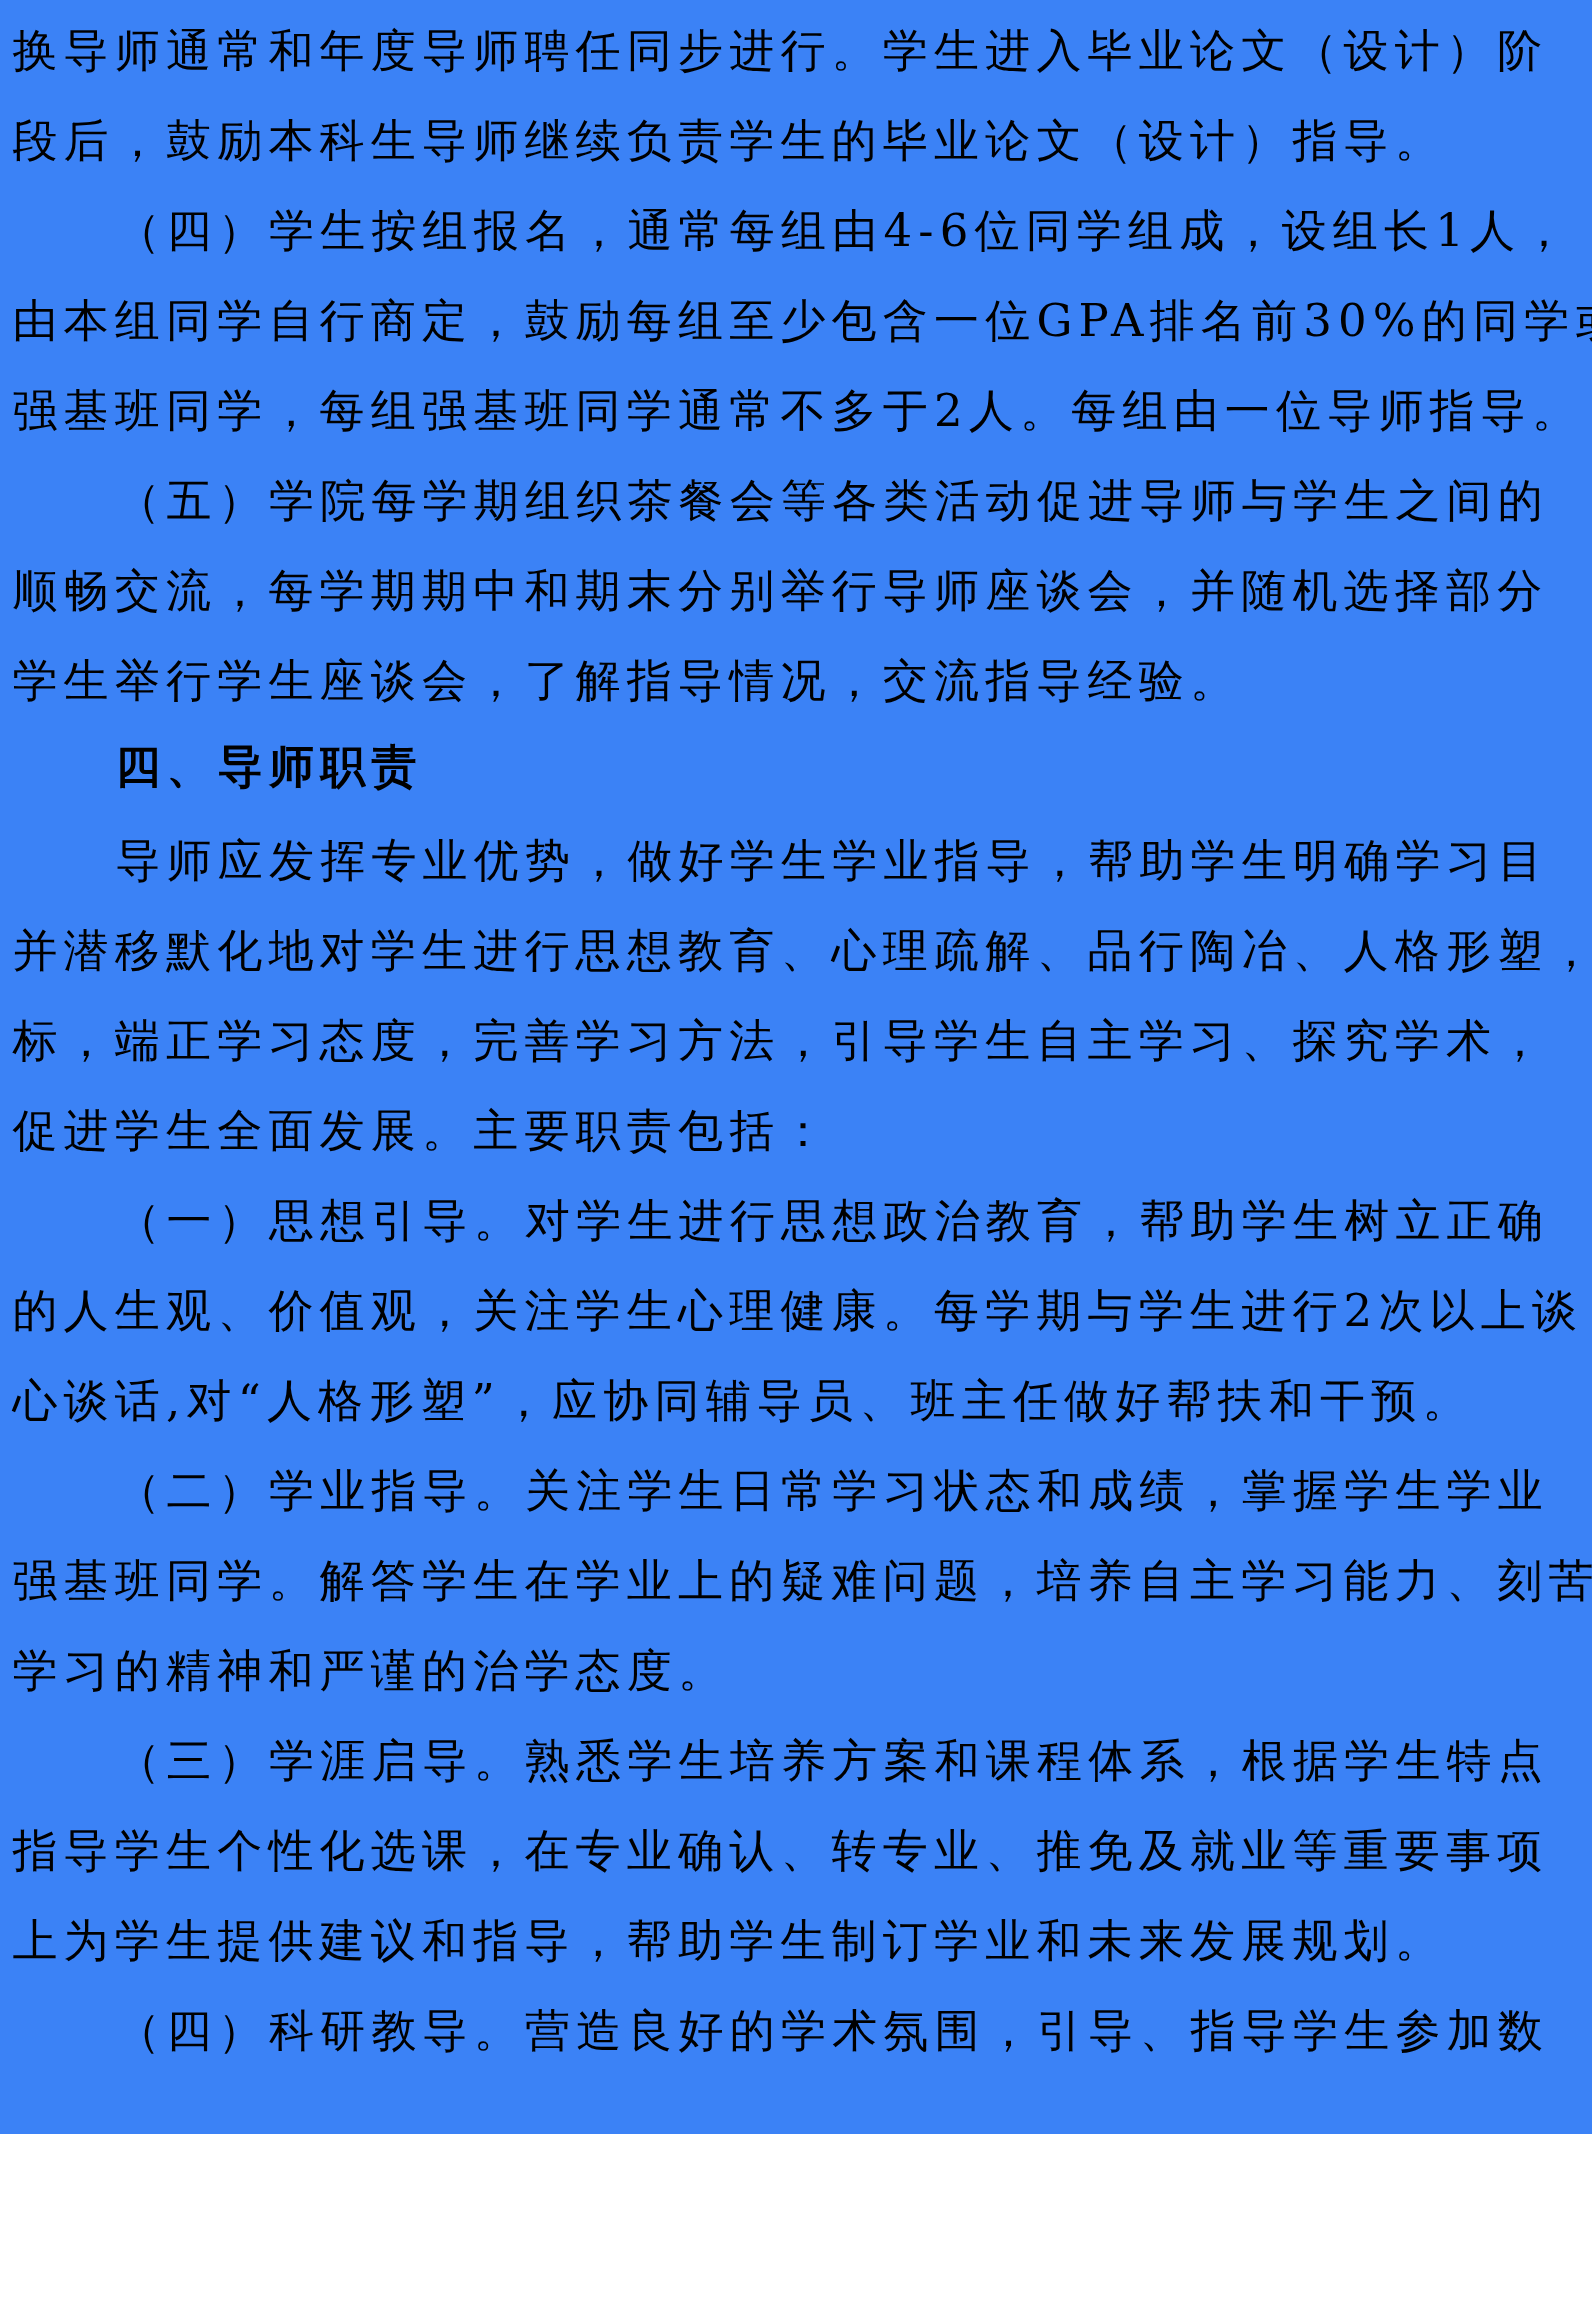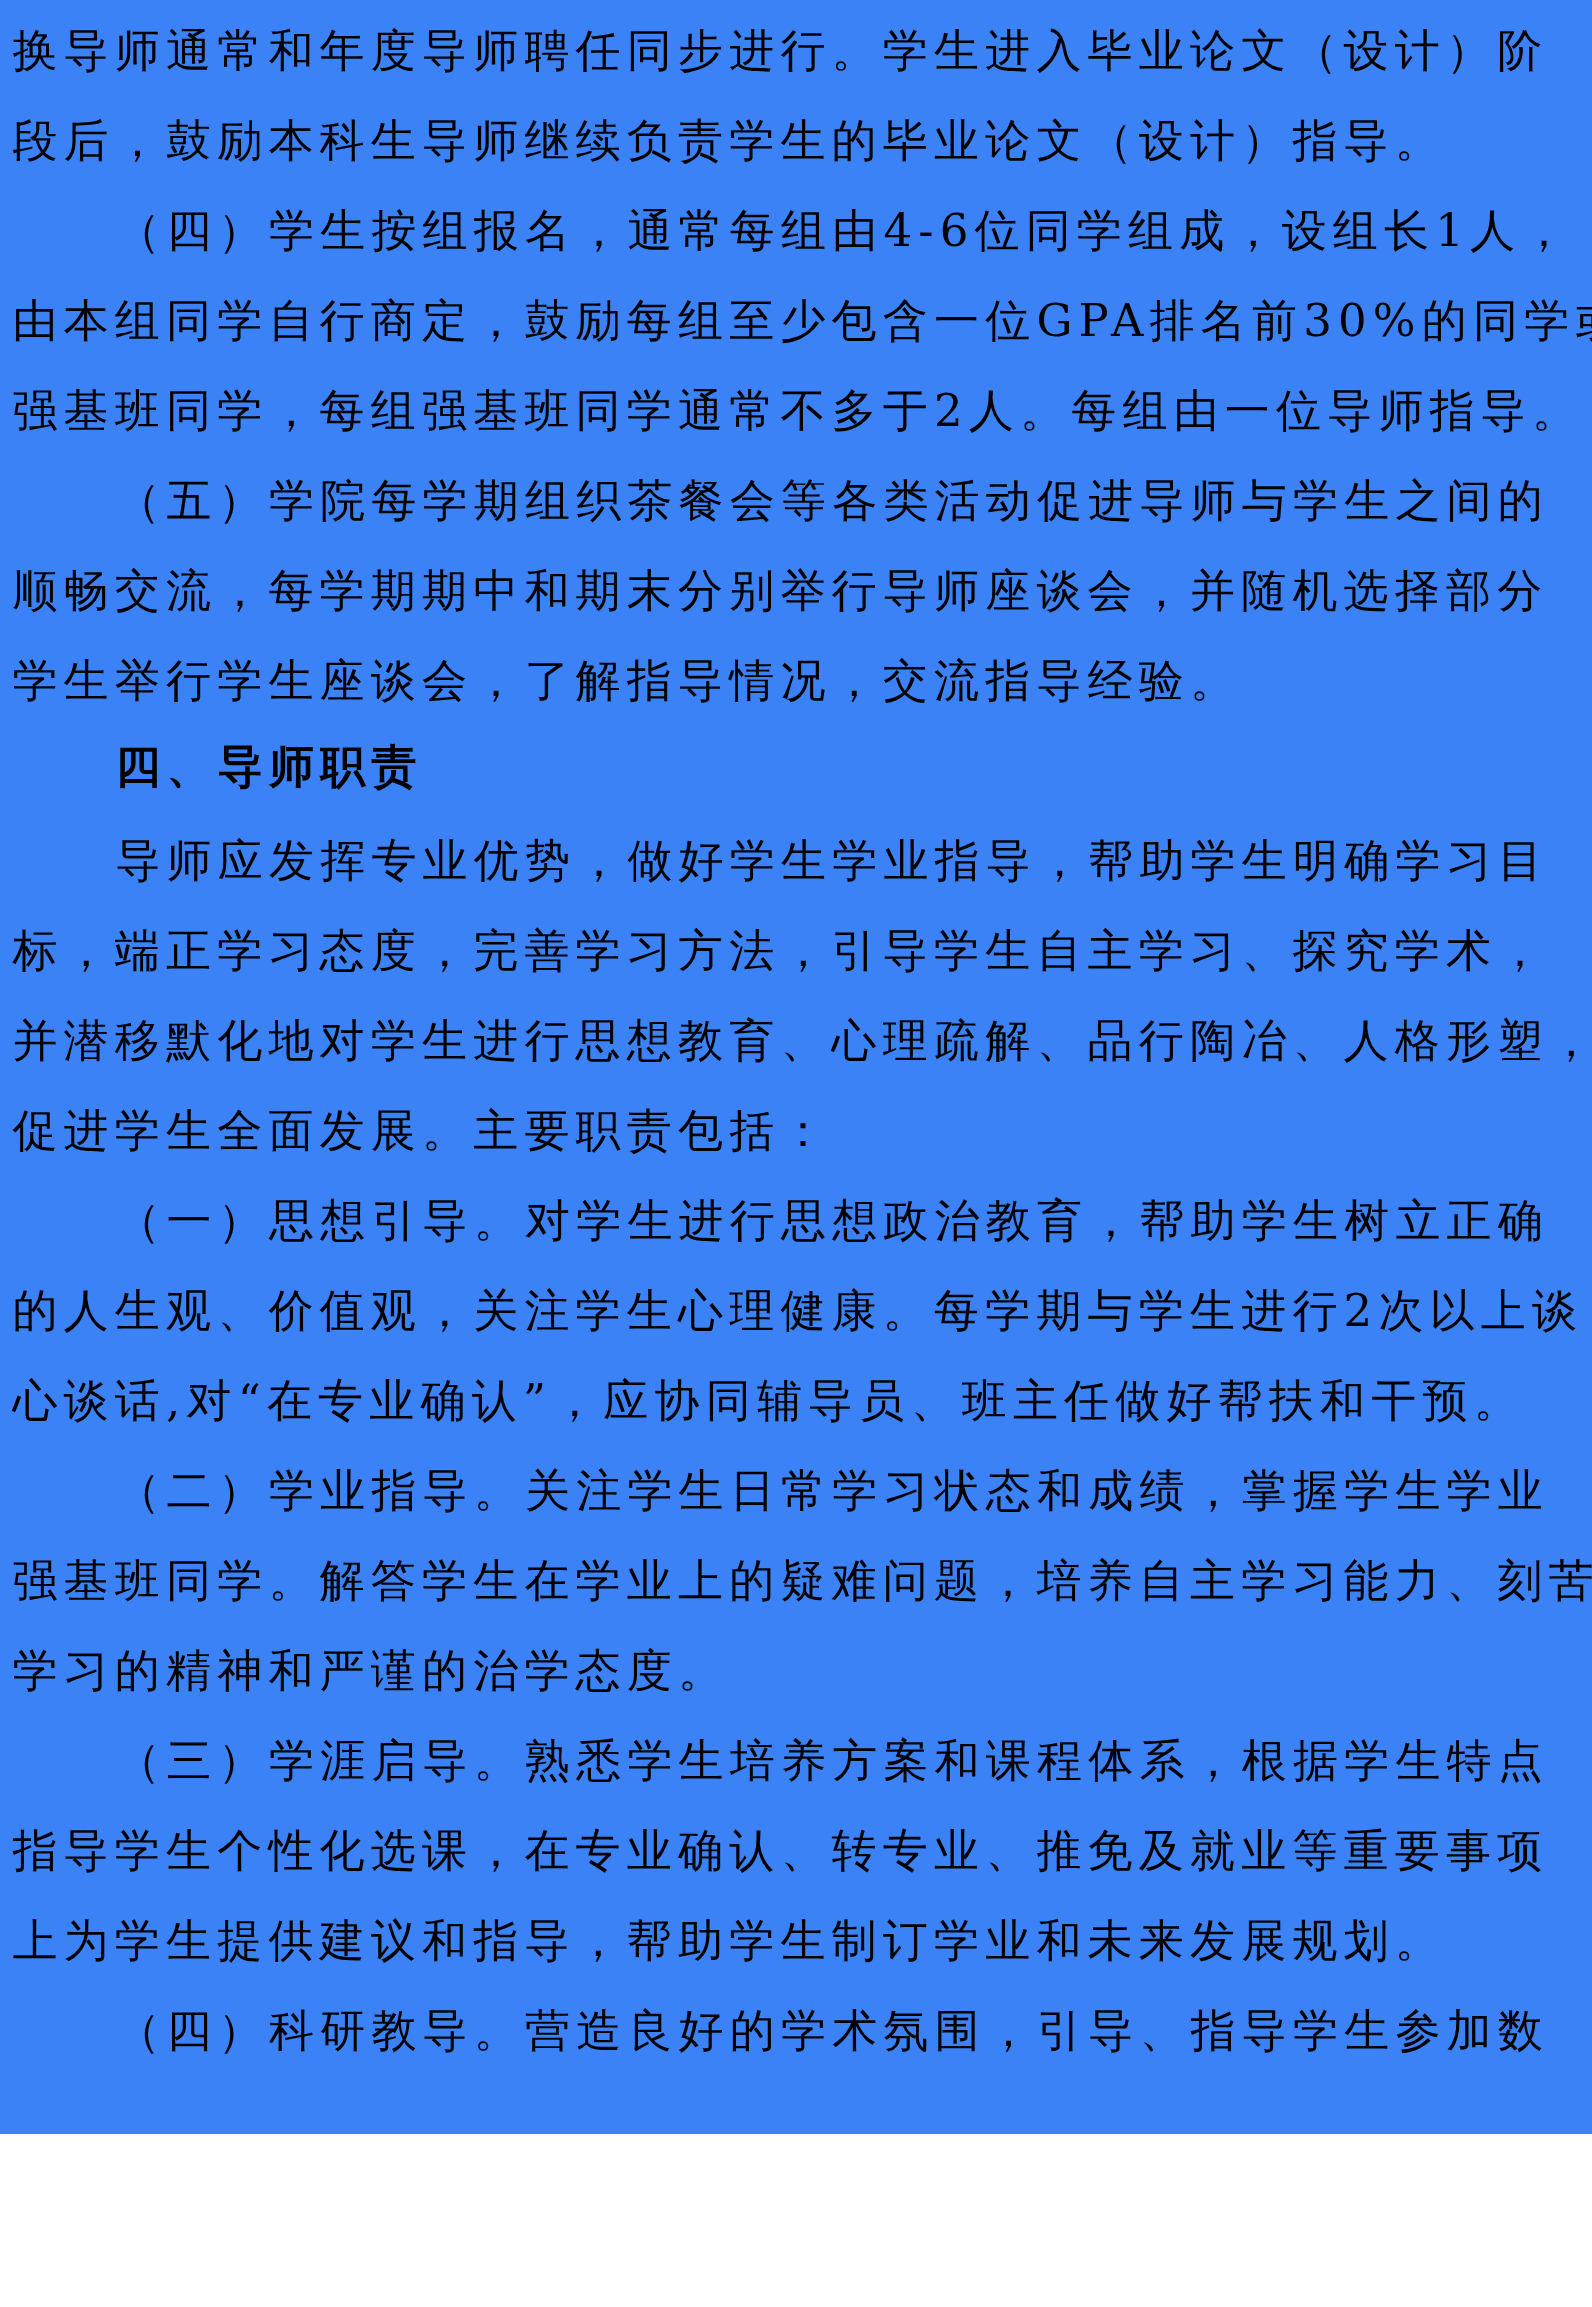--- a/index.html
+++ b/index.html
@@ -54,26 +54,26 @@
       <div class="line">换导师通常和年度导师聘任同步进行。学生进入毕业论文（设计）阶</div>
       <div class="line">段后，鼓励本科生导师继续负责学生的毕业论文（设计）指导。</div>
       <div class="line indent">（四）学生按组报名，通常每组由4-6位同学组成，设组长1人，</div>
       <div class="line">由本组同学自行商定，鼓励每组至少包含一位GPA排名前30%的同学或</div>
       <div class="line">强基班同学，每组强基班同学通常不多于2人。每组由一位导师指导。</div>
       <div class="line indent">（五）学院每学期组织茶餐会等各类活动促进导师与学生之间的</div>
       <div class="line">顺畅交流，每学期期中和期末分别举行导师座谈会，并随机选择部分</div>
       <div class="line">学生举行学生座谈会，了解指导情况，交流指导经验。</div>
       <div class="line indent bold">四、导师职责</div>
       <div class="line indent">导师应发挥专业优势，做好学生学业指导，帮助学生明确学习目</div>
+      <div class="line">并潜移默化地对学生进行思想教育、心理疏解、品行陶冶、人格形塑，</div>
       <div class="line">标，端正学习态度，完善学习方法，引导学生自主学习、探究学术，</div>
-      <div class="line">并潜移默化地对学生进行思想教育、心理疏解、品行陶冶、人格形塑，</div>
       <div class="line">促进学生全面发展。主要职责包括：</div>
       <div class="line indent">（一）思想引导。对学生进行思想政治教育，帮助学生树立正确</div>
       <div class="line">的人生观、价值观，关注学生心理健康。每学期与学生进行2次以上谈</div>
-      <div class="line">心谈话,对“在专业确认”，应协同辅导员、班主任做好帮扶和干预。</div>
+      <div class="line">心谈话,对“人格形塑”，应协同辅导员、班主任做好帮扶和干预。</div>
       <div class="line indent">（二）学业指导。关注学生日常学习状态和成绩，掌握学生学业</div>
       <div class="line">强基班同学。解答学生在学业上的疑难问题，培养自主学习能力、刻苦</div>
       <div class="line">学习的精神和严谨的治学态度。</div>
       <div class="line indent">（三）学涯启导。熟悉学生培养方案和课程体系，根据学生特点</div>
       <div class="line">指导学生个性化选课，在专业确认、转专业、推免及就业等重要事项</div>
       <div class="line">上为学生提供建议和指导，帮助学生制订学业和未来发展规划。</div>
       <div class="line indent">（四）科研教导。营造良好的学术氛围，引导、指导学生参加数</div>
     </div>
   <div class="pagenum">2</div>
 </div>

